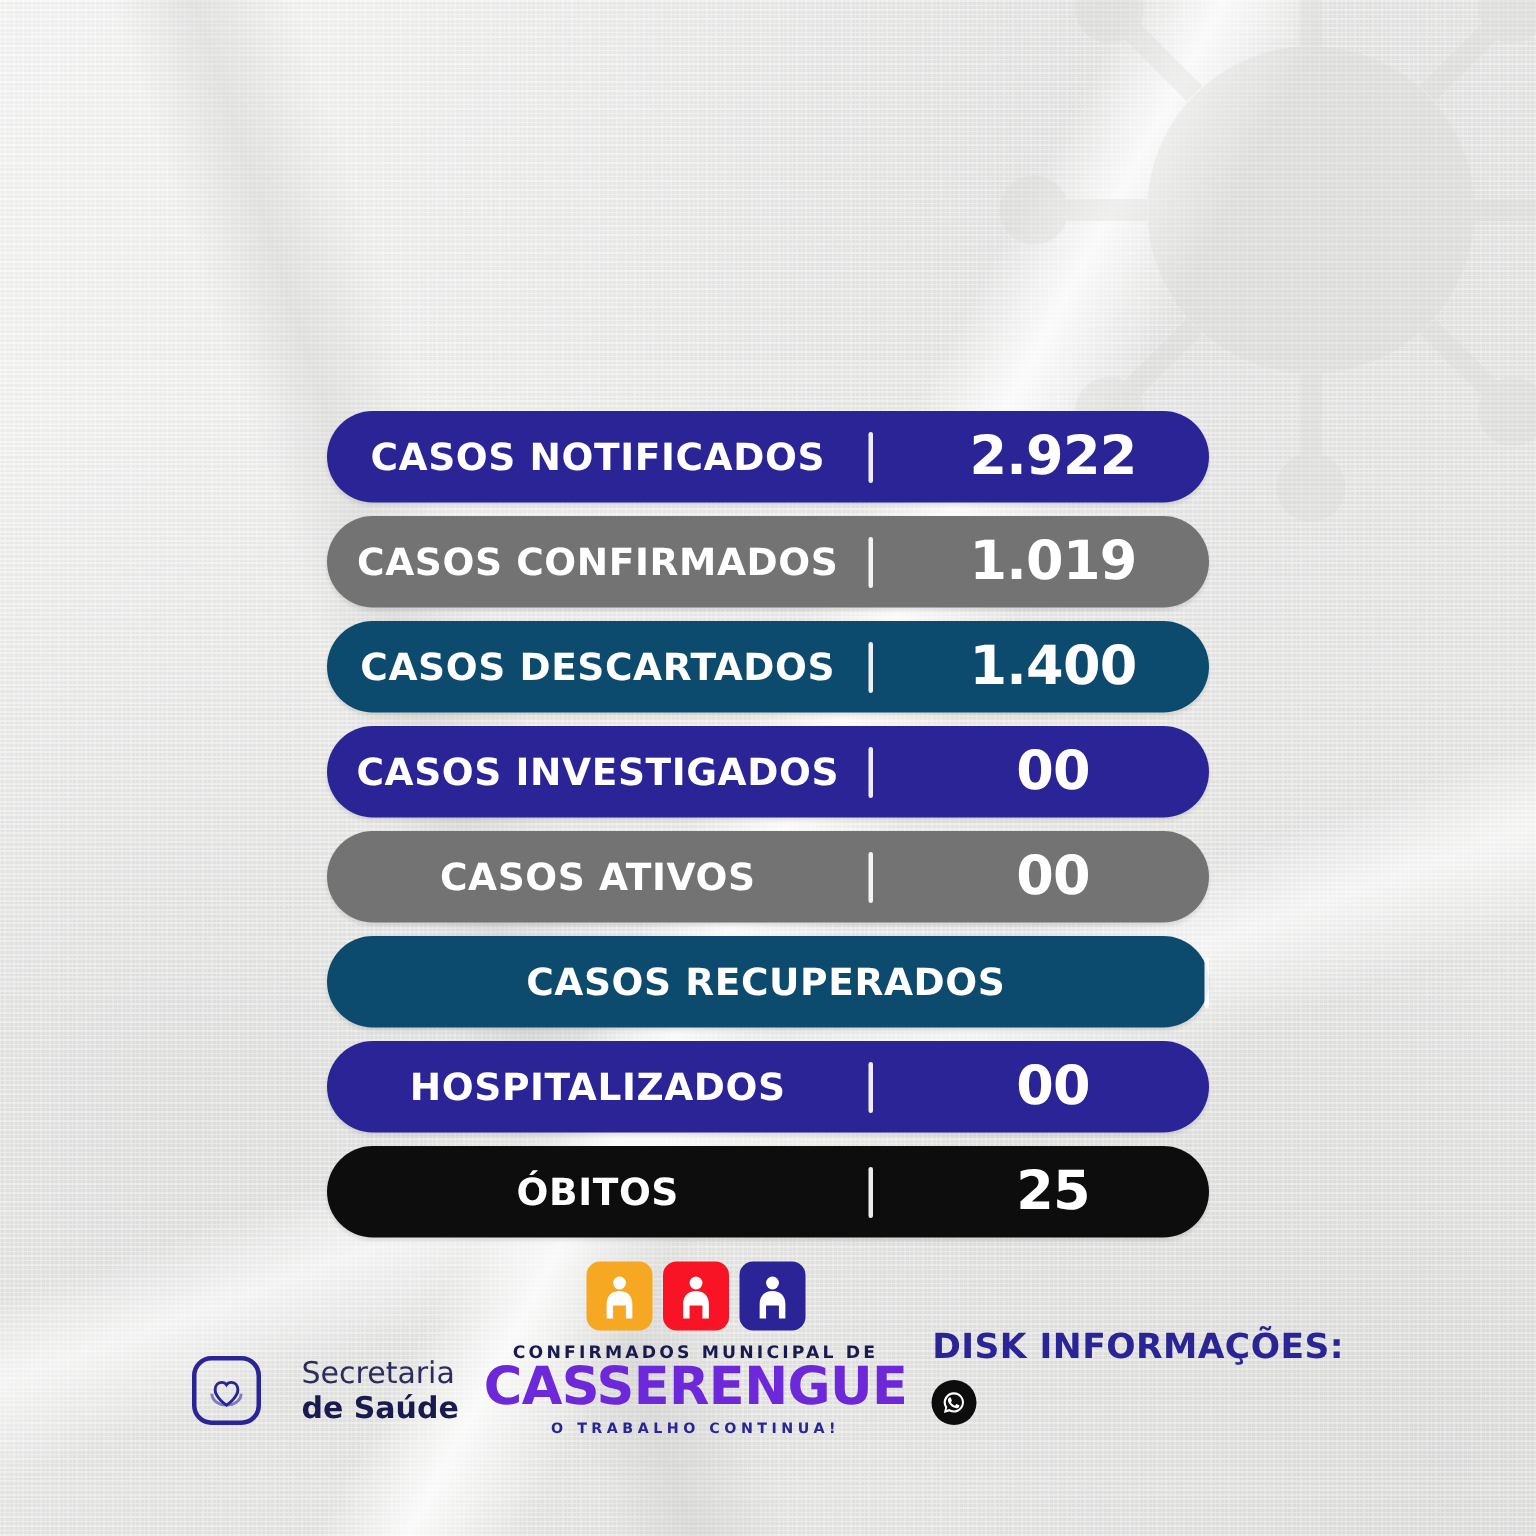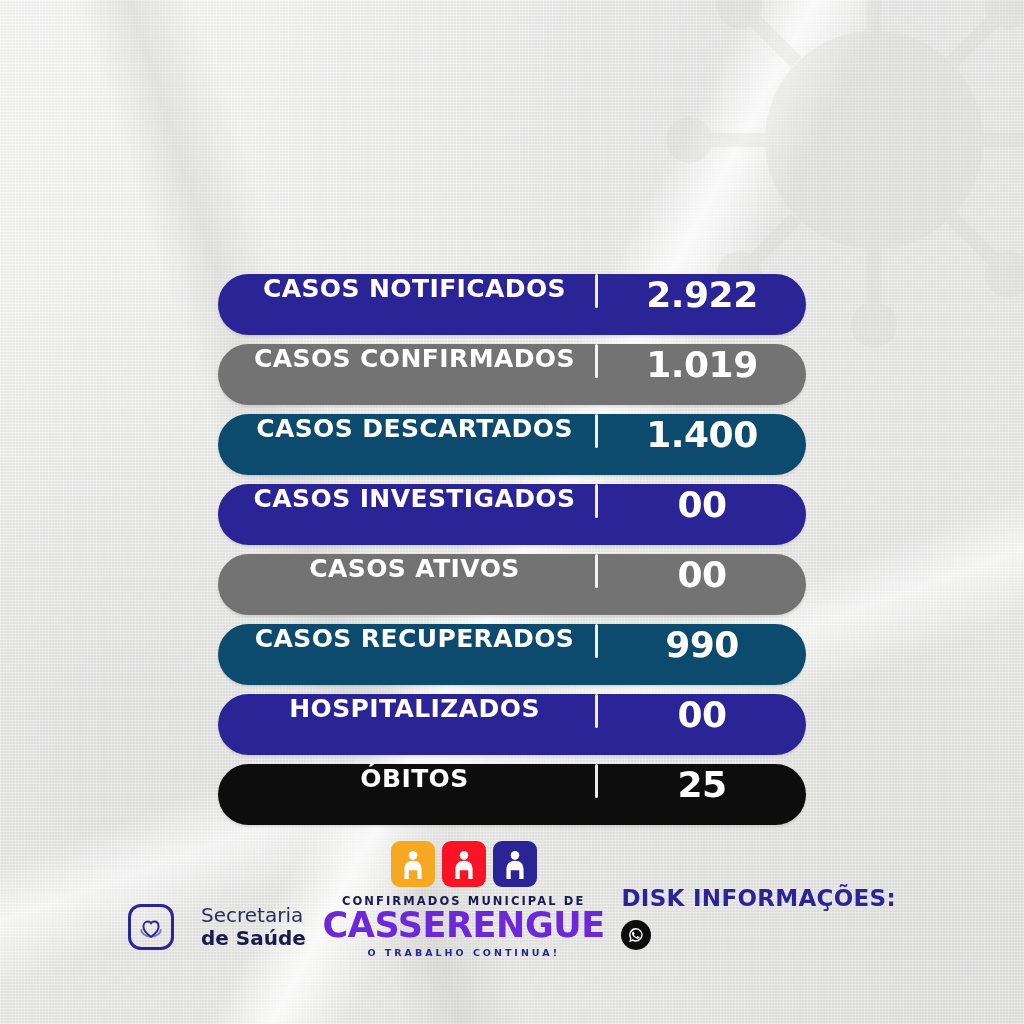--- a/index.html
+++ b/index.html
@@ -108,23 +108,25 @@
     width: 588px;
     display: flex;
     flex-direction: column;
     gap: 9px;
   }
 
   .bar {
     height: 61px;
     border-radius: 31px;
     display: flex;
+    align-items: center;
     color: #ffffff;
     position: relative;
     box-shadow: 0 2px 3px rgba(0,0,0,.10);
+    gap: 16px;
   }
   .bar .label {
     flex: 1;
     text-align: center;
     font-size: 25px;
     font-weight: 900;
     letter-spacing: .4px;
     padding-left: 16px;
     font-family: "DejaVu Sans", sans-serif;
   }
@@ -331,21 +333,20 @@
 
     <div class="bar c-red">
       <div class="label">CASOS ATIVOS</div>
       <div class="sep"></div>
       <div class="value">00</div>
     </div>
 
     <div class="bar c-orange">
       <div class="label">CASOS RECUPERADOS</div>
       <div class="sep"></div>
-      <div class="value">990</div>
     </div>
 
     <div class="bar c-blue">
       <div class="label">HOSPITALIZADOS</div>
       <div class="sep"></div>
       <div class="value">00</div>
     </div>
 
     <div class="bar c-black">
       <div class="label">ÓBITOS</div>

